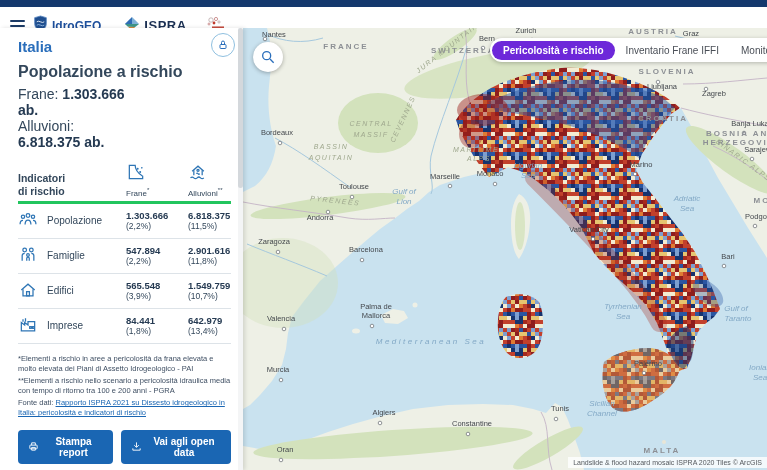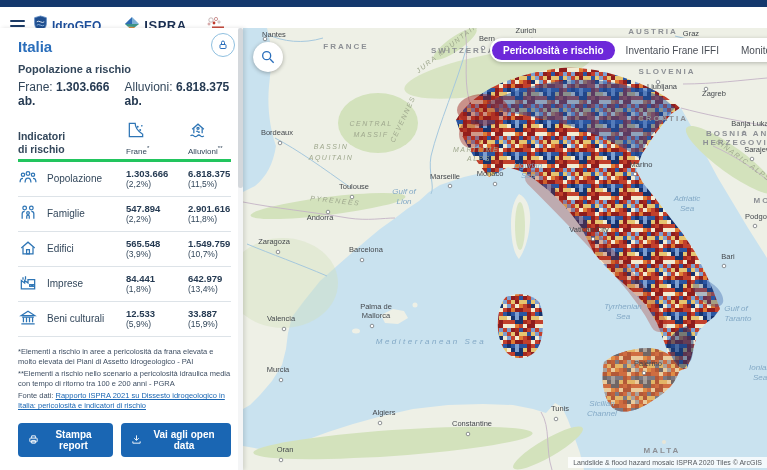--- a/index.html
+++ b/index.html
@@ -18,22 +18,22 @@
   .ispra-name{font-size:13px;font-weight:700;color:#1a2f52;letter-spacing:.5px;}
   .partner{margin-left:8px;}
 
   
   .sidebar{position:absolute;left:0;top:28px;width:243px;height:442px;background:#fff;
            box-shadow:2px 0 4px rgba(0,0,0,.12);z-index:5;}
   .sb-inner{padding:8px 12px 0 18px;position:relative;}
   .share-circle{position:absolute;top:5px;right:8px;width:22px;height:22px;border:1px solid #8fc0e0;
                 border-radius:50%;display:flex;align-items:center;justify-content:center;cursor:pointer;background:#fff;}
   .sb-title{font-size:15px;font-weight:700;color:#2a6ebb;margin:2px 0 8px 0;}
-  .sb-sub{font-size:11px;font-weight:700;color:#33475b;margin-bottom:5px;}
-  .sb-summary{display:flex;font-size:12px;color:#33475b;margin-bottom:12px;}
+  .sb-sub{font-size:16px;font-weight:700;color:#33475b;margin-bottom:5px;}
+  .sb-summary{display:flex;font-size:14px;color:#33475b;margin-bottom:12px;flex-direction:column;}
   .sb-summary .cell{width:116px;}
   .sb-summary b{font-weight:700;color:#253a52;}
 
   .tbl{margin-top:2px;}
   .tbl-head{display:grid;grid-template-columns:108px 62px 62px;align-items:end;
             border-bottom:3px solid #22c55e;padding-bottom:3px;}
   .tbl-head .hd-label{font-size:10.5px;font-weight:700;color:#33475b;line-height:1.2;}
   .colhead{display:flex;flex-direction:column;align-items:flex-start;gap:1px;}
   .colhead .cname{font-size:8px;color:#33475b;}
   .colhead sup{font-size:6px;}
@@ -258,40 +258,20 @@
           <div class="val">
               <div class="v">84.441</div>
               <div class="p">(1,8%)</div>
             </div>
           <div class="val">
               <div class="v">642.979</div>
               <div class="p">(13,4%)</div>
             </div>
         </div>
 
-        <div class="trow">
-          <div class="lab">
-            <span>
-              <svg width="20" height="20" viewBox="0 0 24 24" fill="none" stroke="#2e75b5" stroke-width="1.5">
-                <path d="M4,9 L12,4 L20,9 Z"></path>
-                <path d="M6.5,11 v6 M10.2,11 v6 M13.8,11 v6 M17.5,11 v6"></path>
-                <path d="M4,19 H20 M5,11 H19"></path>
-              </svg>
-            </span>
-            <span>Beni culturali</span>
-          </div>
-          <div class="val">
-              <div class="v">12.533</div>
-              <div class="p">(5,9%)</div>
-            </div>
-          <div class="val">
-              <div class="v">33.887</div>
-              <div class="p">(15,9%)</div>
-            </div>
-        </div>
       </div>
 
       <div class="footnotes">
         <p>*Elementi a rischio in aree a pericolosità da frana elevata e molto elevata dei Piani di Assetto Idrogeologico - PAI</p>
         <p>**Elementi a rischio nello scenario a pericolosità idraulica media con tempo di ritorno tra 100 e 200 anni - PGRA</p>
         <p class="fonte">
           <span>Fonte dati: </span><a>Rapporto ISPRA 2021 su Dissesto idrogeologico in Italia: pericolosità e indicatori di rischio</a>
         </p>
       </div>
 

